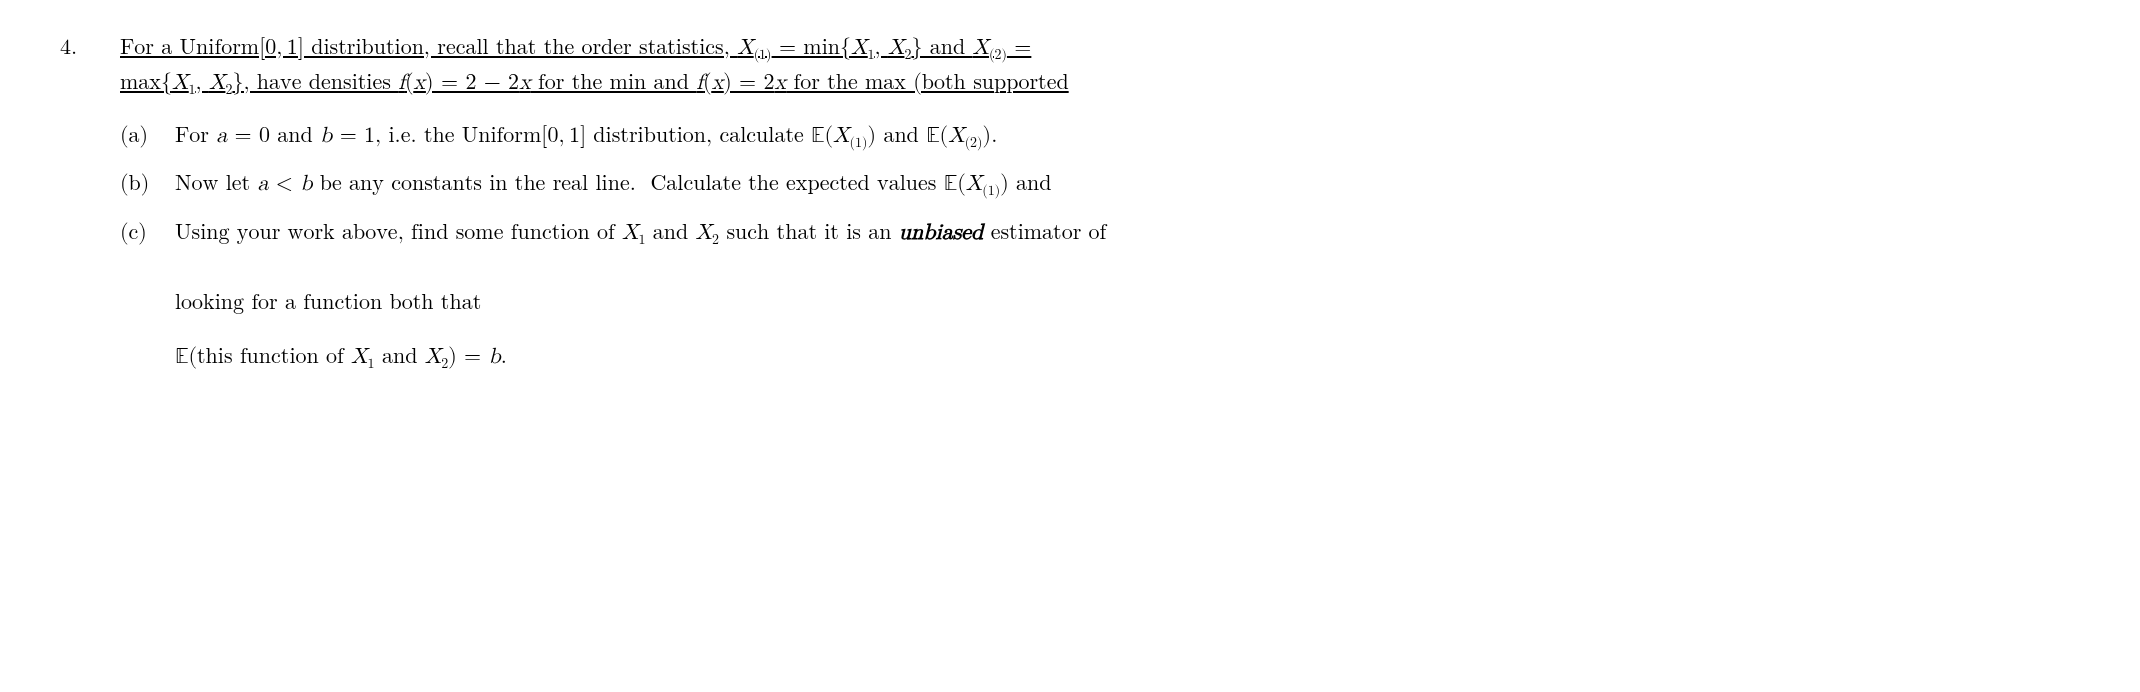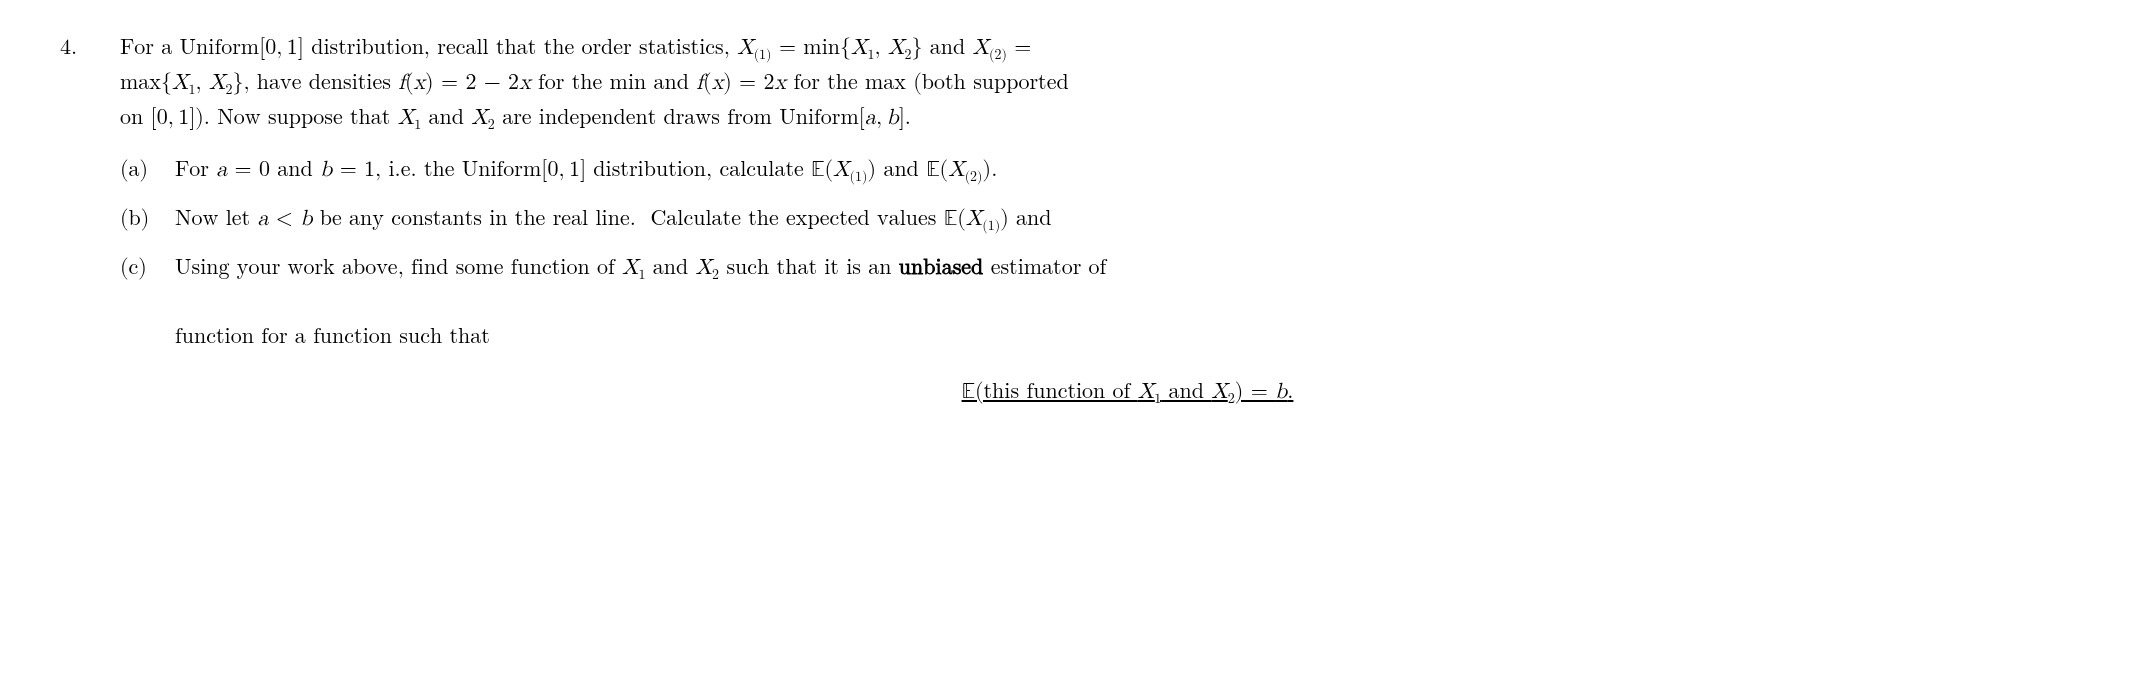--- a/index.html
+++ b/index.html
@@ -33,20 +33,21 @@
     .problem-number {
       min-width: 60px;
       flex-shrink: 0;
       font-size: 22px;
     }
 
     .problem-text {
       flex: 1;
       font-size: 22px;
       line-height: 1.58;
+      text-decoration: underline;
     }
 
     .subparts {
       margin-top: 18px;
       margin-left: 60px;
     }
 
     .subpart {
       display: flex;
       align-items: flex-start;
@@ -61,52 +62,50 @@
       padding-top: 0;
     }
 
     .subpart-content {
       flex: 1;
       font-size: 22px;
       line-height: 1.58;
     }
 
     .math-display {
-      text-align: center;
       margin-top: 20px;
       margin-bottom: 26px;
       font-size: 22px;
-      text-decoration: underline;
     }
 
     .math {
       font-style: italic;
     }
 
     sub {
       font-size: 14px;
       vertical-align: sub;
       line-height: 0;
     }
 
     .bold-italic {
       font-weight: bold;
+      font-style: italic;
     }
   </style>
 </head>
 <body>
 
 <div class="problem-container">
   <div class="problem-number-row">
     <span class="problem-number">4.</span>
     <div class="problem-text">
       
       <span>For a Uniform[0, 1] distribution, recall that the order statistics, <span class="math">X</span><sub>(1)</sub> = min{<span class="math">X</span><sub>1</sub>, <span class="math">X</span><sub>2</sub>} and <span class="math">X</span><sub>(2)</sub> =</span><br>
       <span>max{<span class="math">X</span><sub>1</sub>, <span class="math">X</span><sub>2</sub>}, have densities <span class="math">f</span>(<span class="math">x</span>) = 2 − 2<span class="math">x</span> for the min and <span class="math">f</span>(<span class="math">x</span>) = 2<span class="math">x</span> for the max (both supported</span><br>
-      <span>on [0, 1]). Now suppose that <span class="math">X</span><sub>1</sub> and <span class="math">X</span><sub>2</sub> are independent draws from Uniform[<span class="math">a</span>, <span class="math">b</span>].</span>
     </div>
   </div>
 
   <div class="subparts">
 
     <div class="subpart">
       <span class="subpart-label">(a)</span>
       <div class="subpart-content">
         <span>For <span class="math">a</span> = 0 and <span class="math">b</span> = 1, i.e. the Uniform[0, 1] distribution, calculate 𝔼(<span class="math">X</span><sub>(1)</sub>) and 𝔼(<span class="math">X</span><sub>(2)</sub>).</span>
       </div>
@@ -117,21 +116,21 @@
       <div class="subpart-content">
         <span>Now let <span class="math">a</span> &lt; <span class="math">b</span> be any constants in the real line.&nbsp; Calculate the expected values 𝔼(<span class="math">X</span><sub>(1)</sub>) and</span><br>
       </div>
     </div>
 
     <div class="subpart">
       <span class="subpart-label">(c)</span>
       <div class="subpart-content">
         <span>Using your work above, find some function of <span class="math">X</span><sub>1</sub> and <span class="math">X</span><sub>2</sub> such that it is an <span class="bold-italic">unbiased</span> estimator of</span><br>
         <br>
-        <span>function for a function such that</span>
+        <span>looking for a function both that</span>
 
         <div class="math-display">
           <span>𝔼(this function of <span class="math">X</span><sub>1</sub> and <span class="math">X</span><sub>2</sub>) = <span class="math">b</span>.</span>
         </div>
       </div>
     </div>
 
   </div>
 </div>
 

